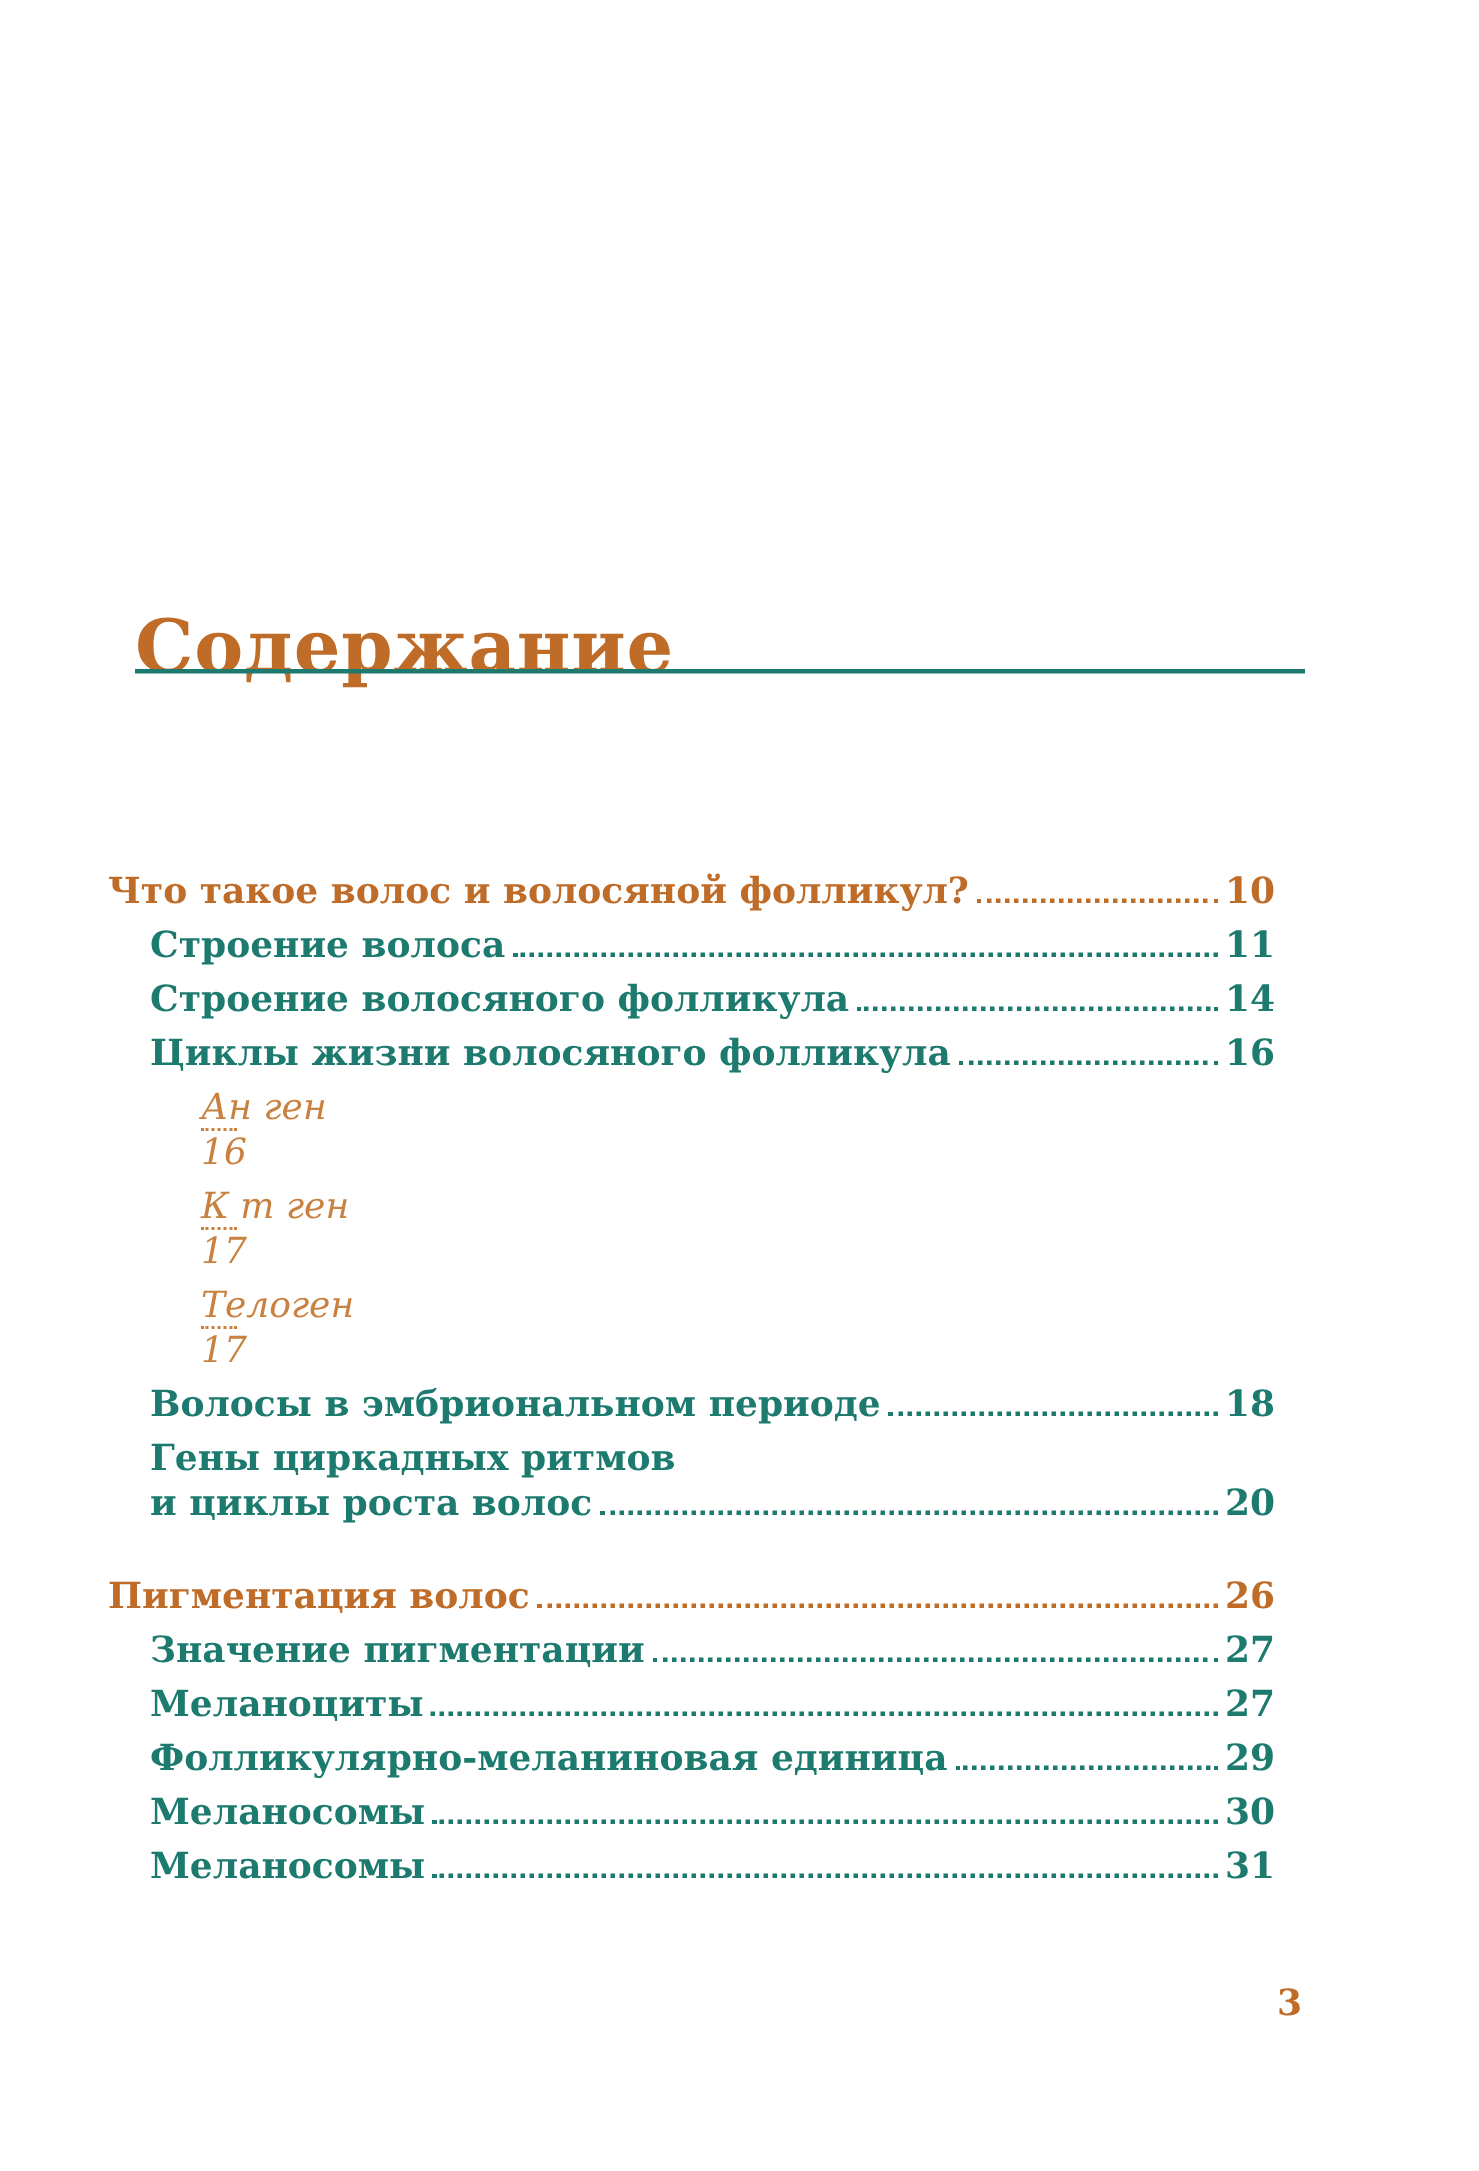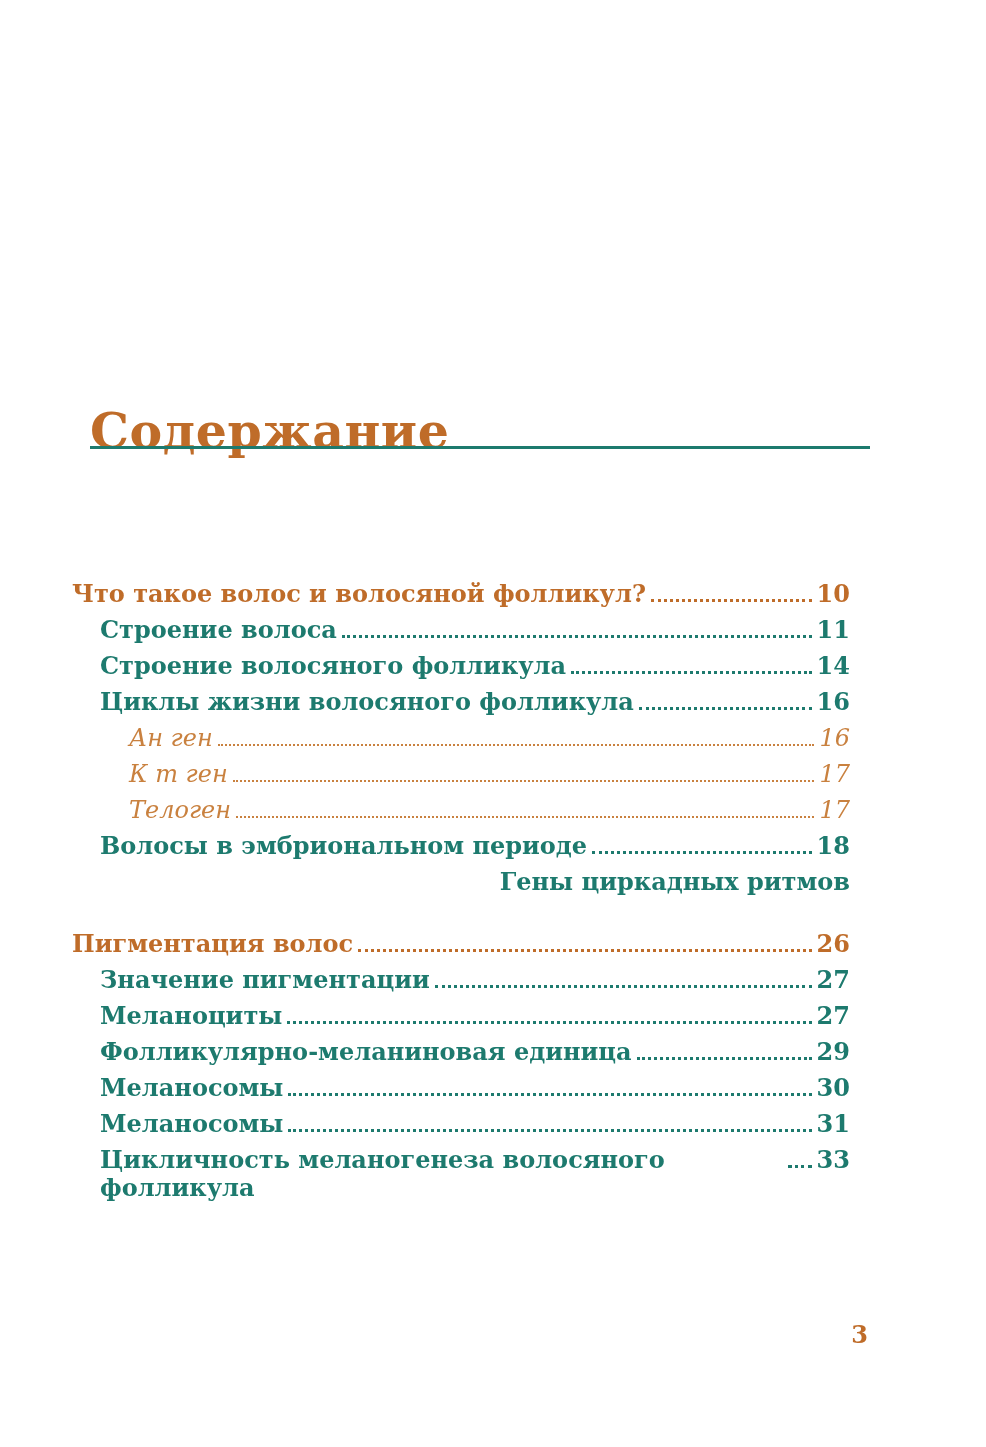--- a/index.html
+++ b/index.html
@@ -56,29 +56,29 @@
   .toc-entry.section {
     color: var(--accent-orange, #bf6c29);
     font-weight: bold;
   }
   .toc-entry.sub {
     color: var(--accent-teal, #1d7a6e);
     font-weight: bold;
   }
   .toc-entry.sub .toc-row {
     padding-left: 28px;
-    justify-content: flex-end;
   }
   .toc-entry.phase {
     color: var(--phase-orange, #c9813f);
     font-style: italic;
     font-weight: normal;
   }
   .toc-entry.phase .toc-row {
     padding-left: 57px;
+    flex-direction: column;
   }
   .toc-entry.section-break {
     margin-top: 34px;
   }
   .leader {
     flex: 1;
     min-width: 24px;
     margin: 0 5px;
     border-bottom: 3px dotted currentColor;
   }
@@ -157,20 +157,25 @@
         <div class="toc-row">
           <span class="toc-label">Волосы в эмбриональном периоде</span>
           <span class="leader"></span>
           <span class="toc-page">18</span>
         </div>
       </div>
       <div class="toc-entry sub">
         <div class="toc-row">
           <span class="toc-label">Гены циркадных ритмов</span>
         </div>
+        <div class="toc-row">
+          <span class="toc-label">и циклы роста волос</span>
+          <span class="leader"></span>
+          <span class="toc-page">20</span>
+        </div>
       </div>
       <div class="toc-entry section section-break">
         <div class="toc-row">
           <span class="toc-label">Пигментация волос</span>
           <span class="leader"></span>
           <span class="toc-page">26</span>
         </div>
       </div>
       <div class="toc-entry sub">
         <div class="toc-row">
@@ -198,24 +203,17 @@
           <span class="toc-label">Меланосомы</span>
           <span class="leader"></span>
           <span class="toc-page">30</span>
         </div>
       </div>
       <div class="toc-entry sub">
         <div class="toc-row">
           <span class="toc-label">Меланосомы</span>
           <span class="leader"></span>
           <span class="toc-page">31</span>
-        </div>
-      </div>
-      <div class="toc-entry sub">
-        <div class="toc-row">
-          <span class="toc-label">Цикличность меланогенеза волосяного фолликула</span>
-          <span class="leader"></span>
-          <span class="toc-page">33</span>
         </div>
       </div>
     </div>
   <div class="folio">3</div>
 </div>
 
 </body></html>

